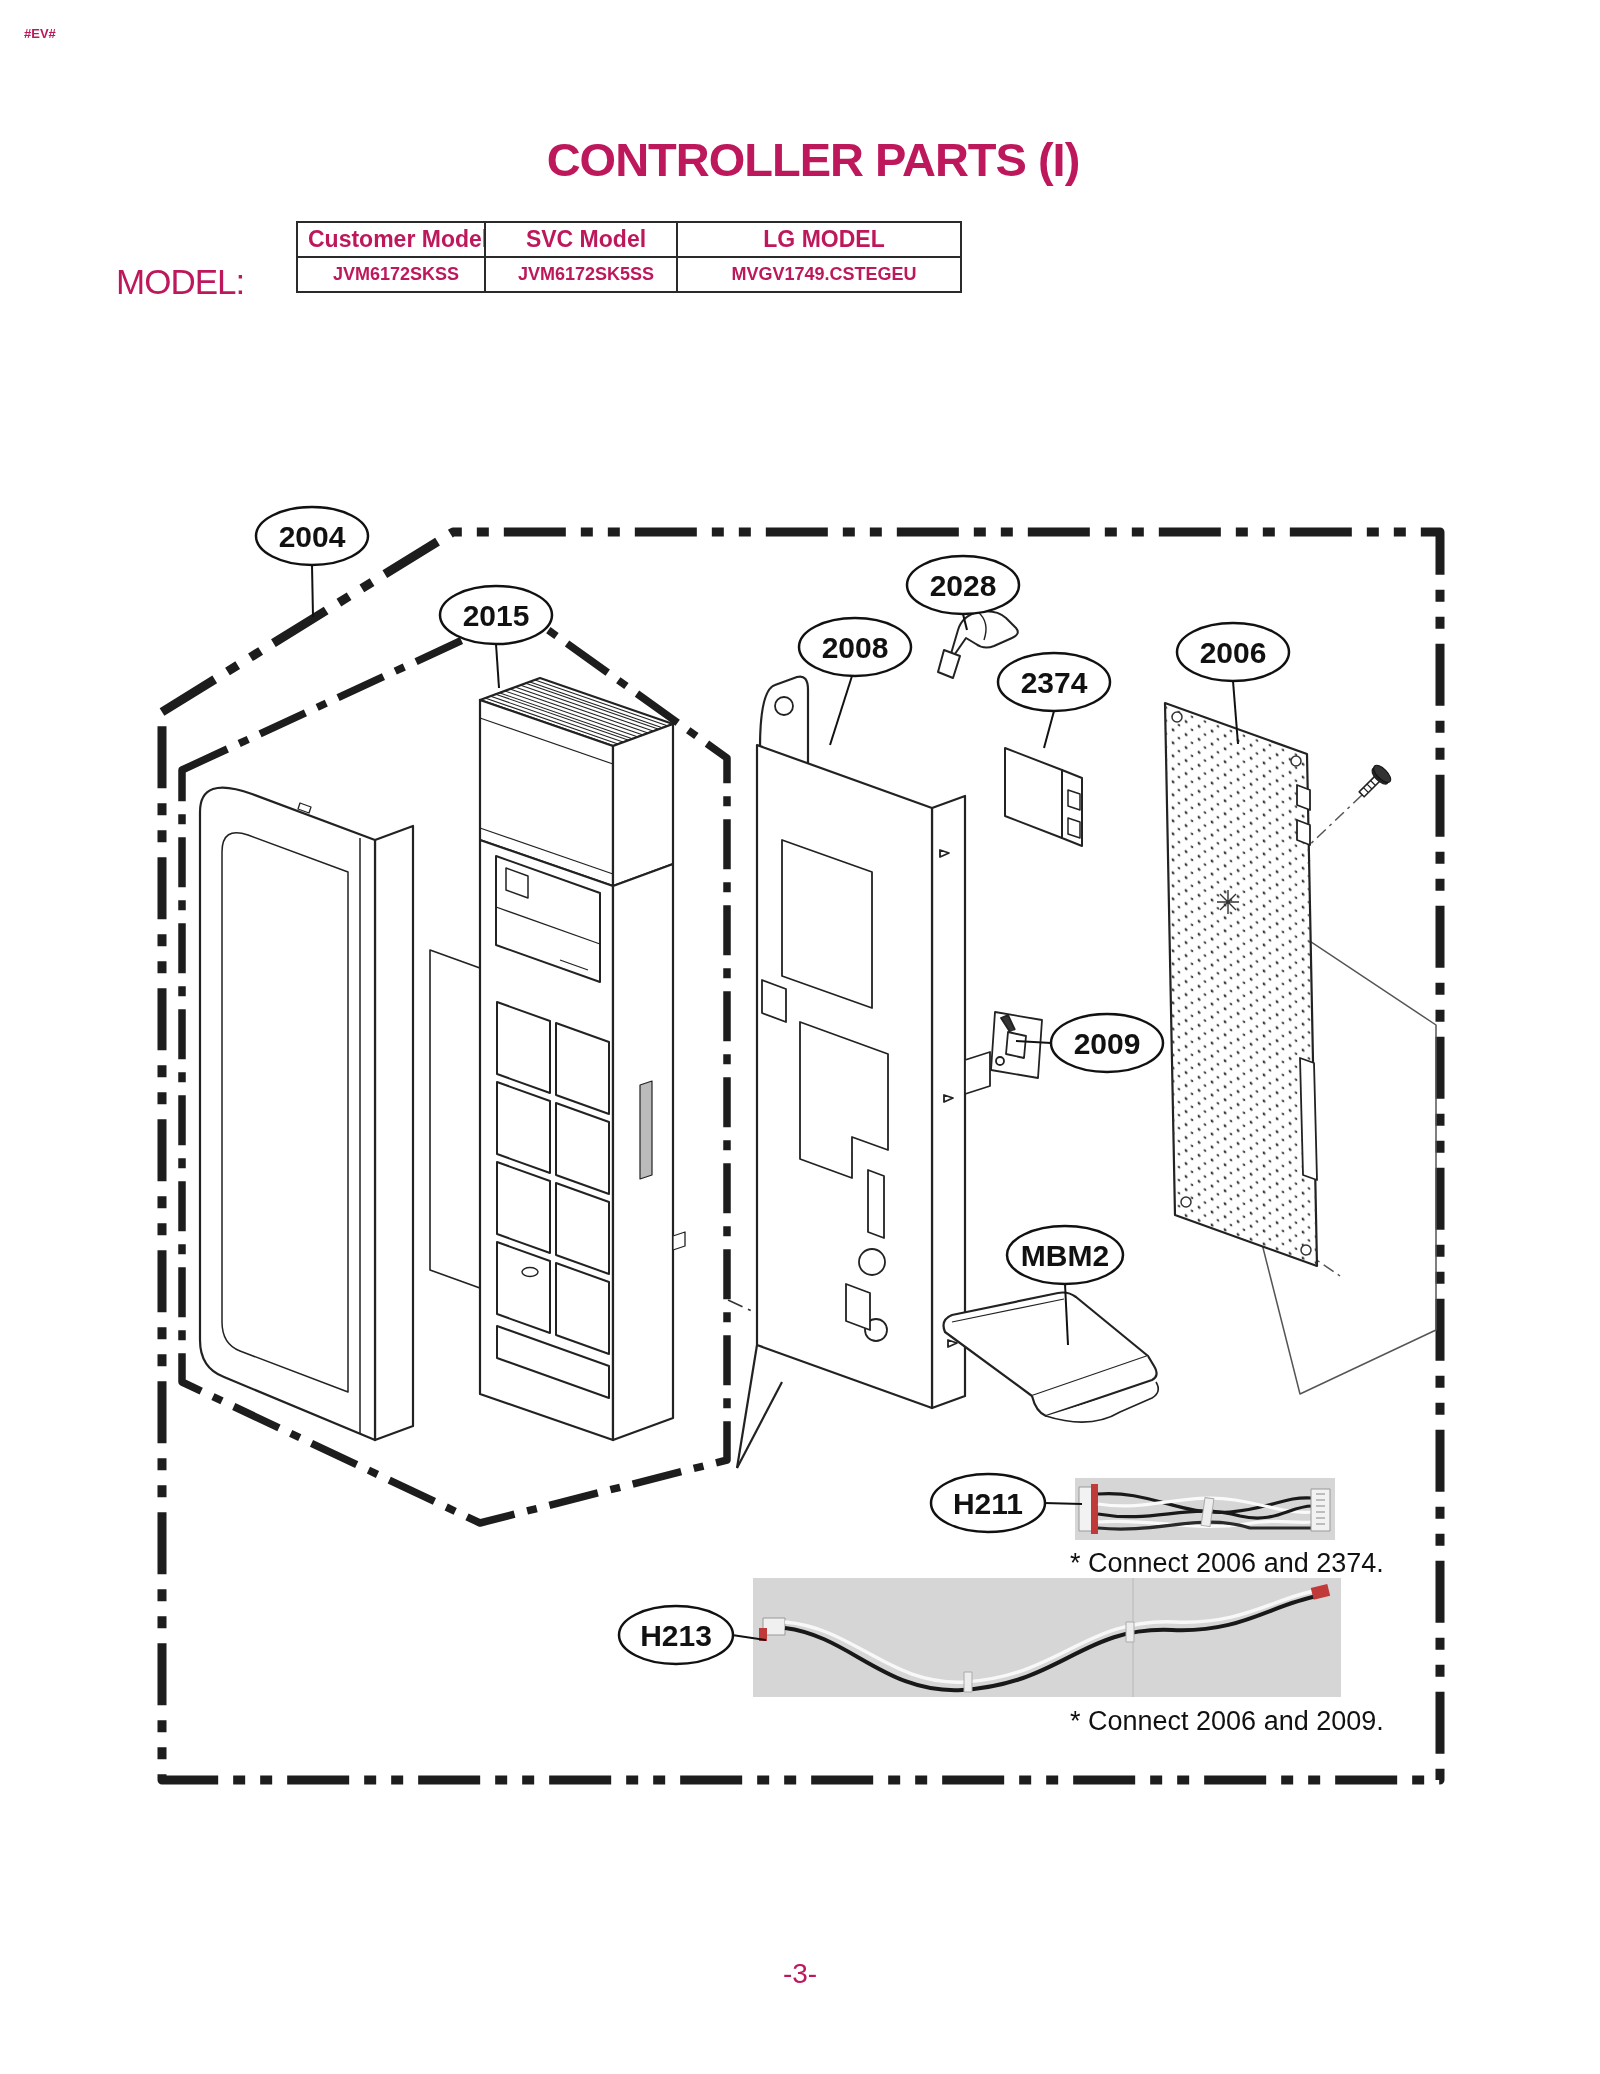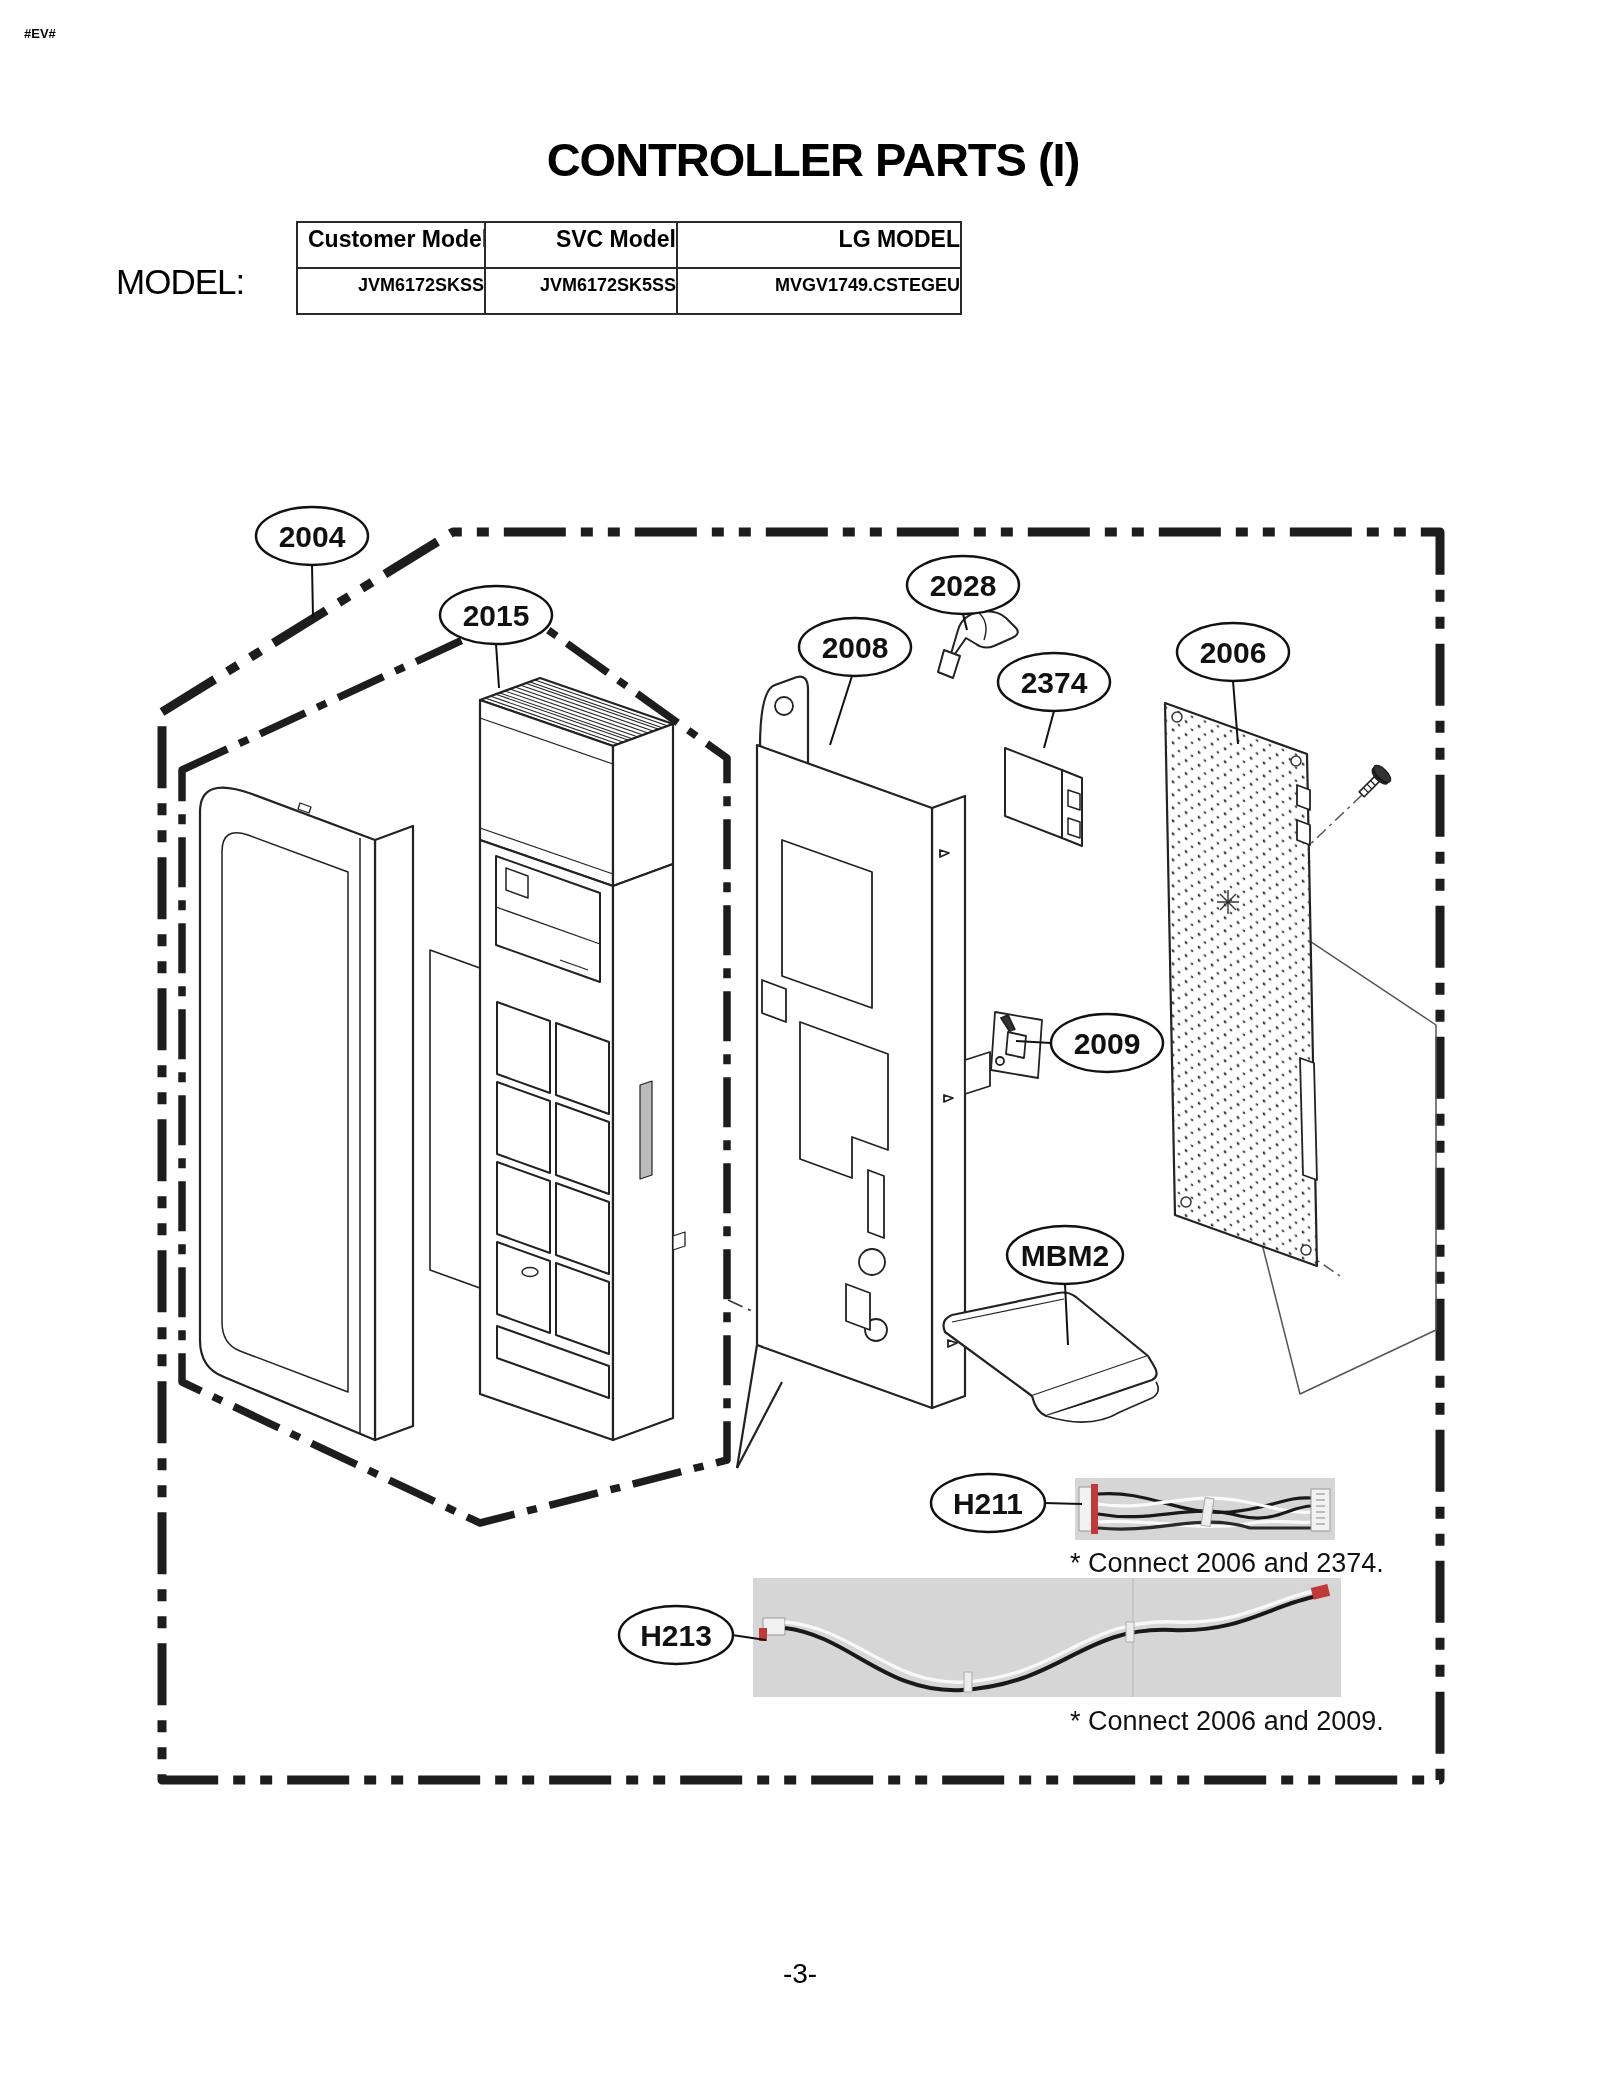--- a/index.html
+++ b/index.html
@@ -1,23 +1,23 @@
 <!DOCTYPE html>
 <html><head>
 <meta charset="utf-8">
 <style>
   html,body{margin:0;padding:0;background:#ffffff;}
   .page{position:relative;width:1600px;height:2074px;background:#fff;overflow:hidden;
-        font-family:"Liberation Sans",sans-serif;color:#000000;}
+        font-family:"Liberation Sans",sans-serif;color:#be185d;}
   .corner-mark{position:absolute;left:24px;top:26px;font-size:13px;font-weight:bold;}
   .doc-title{position:absolute;left:813px;top:132px;transform:translateX(-50%);
              font-size:47px;font-weight:bold;letter-spacing:-1px;white-space:nowrap;}
   .model-label{position:absolute;left:116px;top:236px;font-size:35px;font-weight:normal;letter-spacing:-1px;margin-top:26px;}
   .model-table{position:absolute;left:296px;top:221px;border-collapse:collapse;table-layout:fixed;width:664px;}
-  .model-table th,.model-table td{border:2.5px solid #2a2a2a;text-align:right;padding:0 0 11px 10px;
+  .model-table th,.model-table td{border:2.5px solid #2a2a2a;text-align:center;padding:0 0 0 10px;
         height:33px;font-weight:bold;white-space:nowrap;overflow:hidden;}
   .model-table th{font-size:23px;}
   .model-table td{font-size:18px;}
   .page-number{position:absolute;left:800px;top:1958px;transform:translateX(-50%);font-size:28px;}
   svg text{font-family:"Liberation Sans",sans-serif;}
   .callout-label{font-size:30px;font-weight:bold;fill:#111;}
   .note-text{font-size:27px;fill:#111;}
 </style>
 </head>
 <body>

